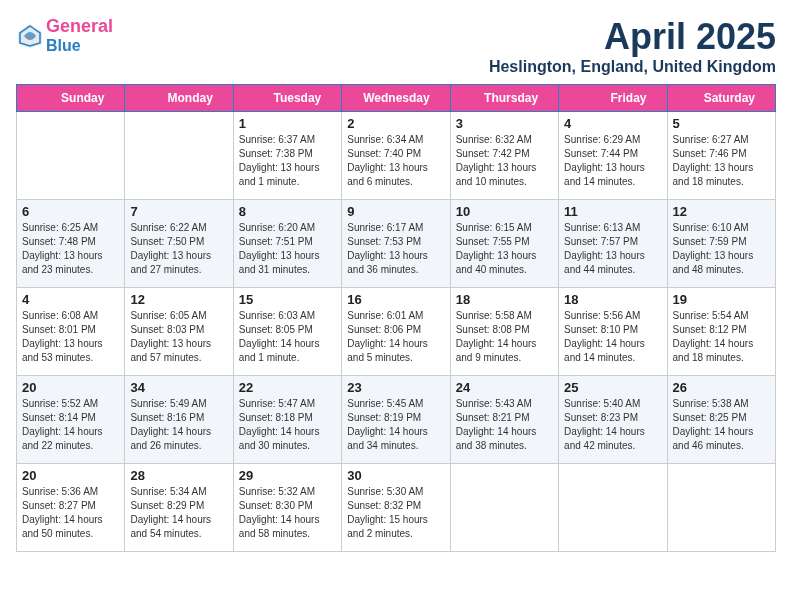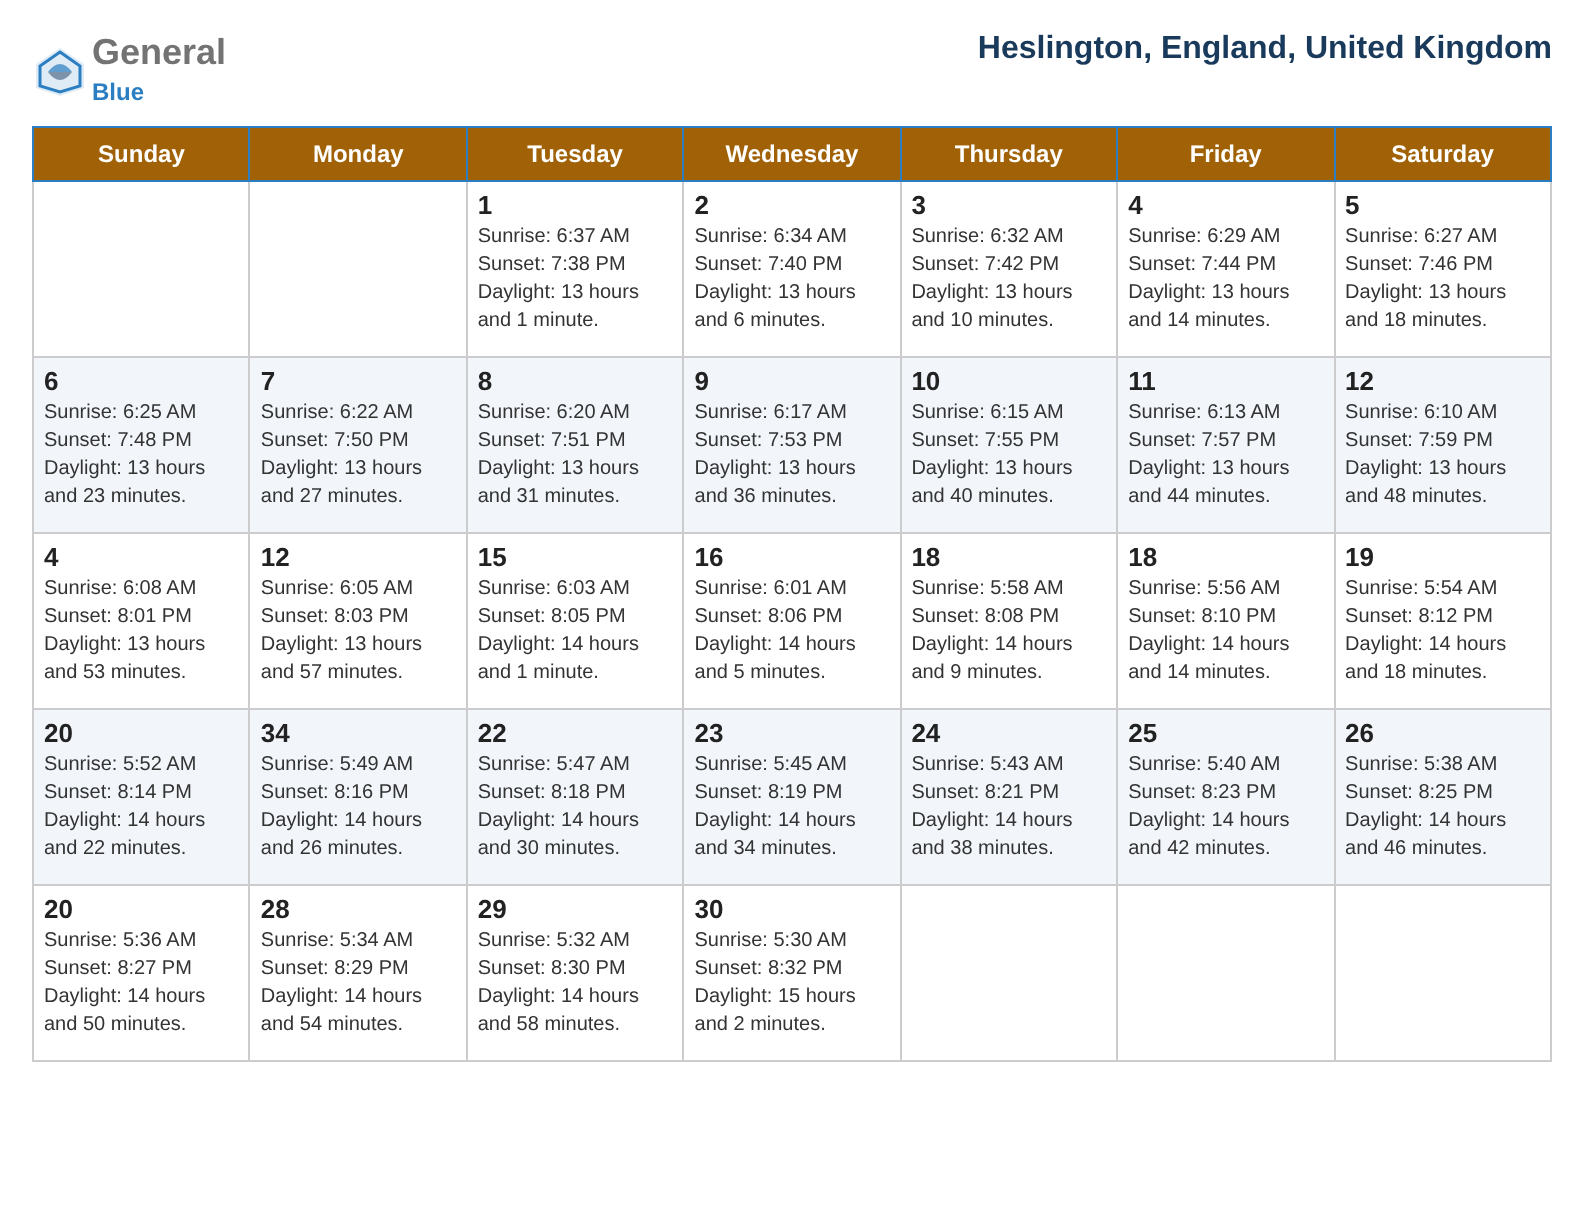--- a/index.html
+++ b/index.html
@@ -16,24 +16,24 @@
       align-items: flex-start;
       margin-bottom: 8px;
     }
     .logo {
       display: flex;
       align-items: center;
     }
     .logo-text-general {
       font-size: 18px;
       font-weight: bold;
-      color: #737373;
+      color: #ec4899;
     }
     .logo-text-blue {
-      font-size: 12px;
+      font-size: 16px;
       font-weight: bold;
       color: #2b7ec1;
     }
     .logo-icon {
       width: 28px;
       height: 28px;
       margin-right: 2px;
     }
     .title-block {
       text-align: right;
@@ -47,24 +47,24 @@
       font-size: 16px;
       color: #1a3a5c;
       font-weight: bold;
     }
     .calendar-table {
       width: 100%;
       border-collapse: collapse;
       font-size: 11px;
     }
     .calendar-table thead tr th {
-      background-color: #a16207;
+      background-color: #ec4899;
       color: #fff;
-      padding: 6px 4px;
-      text-align: center;
+      padding: 6px 20px;
+      text-align: right;
       font-size: 12px;
       font-weight: bold;
       border: 1px solid #2b7ec1;
     }
     .calendar-table tbody tr td {
       border: 1px solid #ccc;
       vertical-align: top;
       padding: 4px 5px;
       width: 108px;
       min-height: 80px;
@@ -104,20 +104,21 @@
       <polygon points="14,4 24,11 24,21 14,24 4,21 4,11" fill="none" stroke="#2b7ec1" stroke-width="1.5"></polygon>
       <path d="M8,14 Q14,6 20,14" fill="#2b7ec1" opacity="0.7"></path>
       <path d="M8,14 Q14,22 20,14" fill="#1a3a5c" opacity="0.5"></path>
     </svg>
     <div>
       <span class="logo-text-general">General</span><br>
       <span class="logo-text-blue">Blue</span>
     </div>
   </div>
   <div class="title-block">
+    <div class="month-title">April 2025</div>
     <div class="location-title">Heslington, England, United Kingdom</div>
   </div>
 </div>
 
 <table class="calendar-table">
   <thead>
     <tr>
     <th>Sunday</th>
         <th>Monday</th>
         <th>Tuesday</th>

